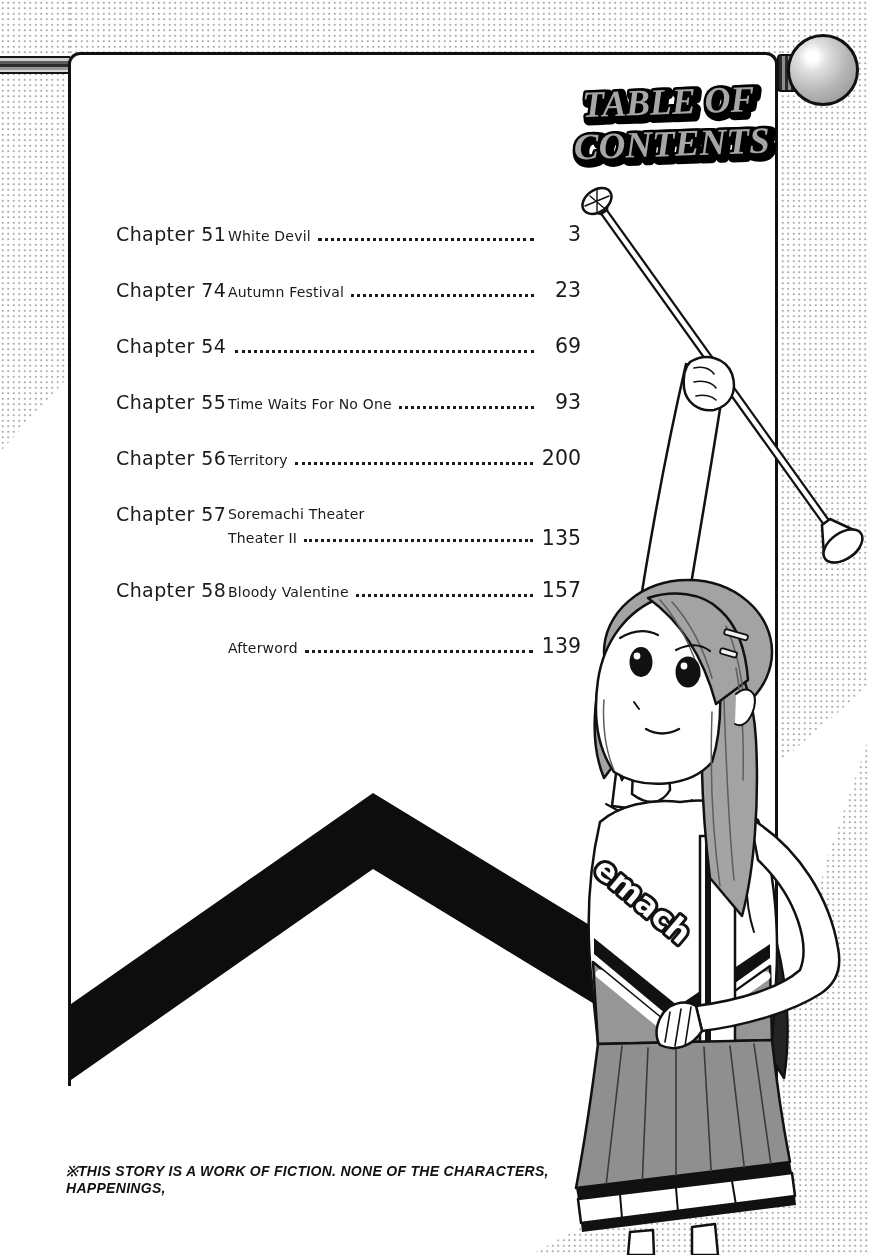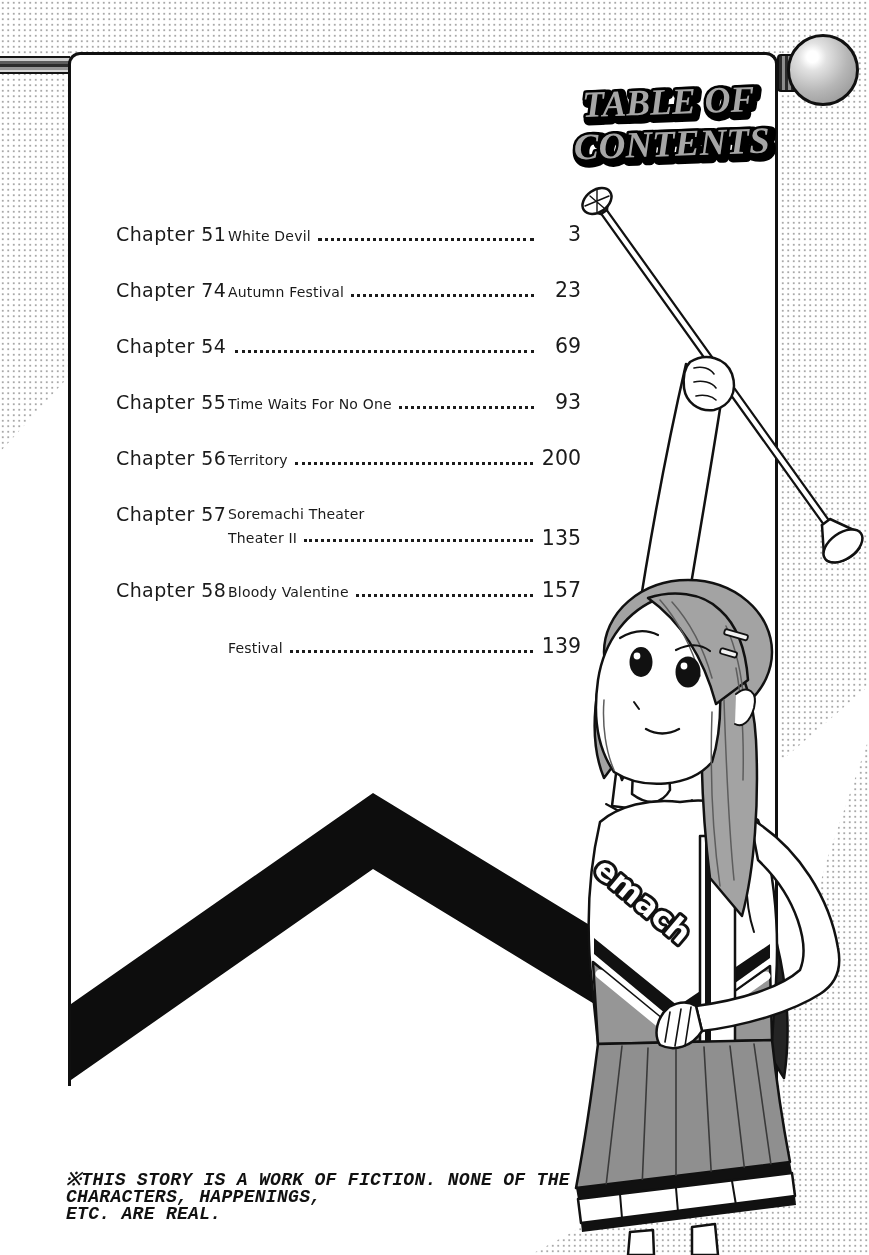--- a/index.html
+++ b/index.html
@@ -37,22 +37,22 @@
   .leader{flex:1 1 auto;height:5px;border-bottom:3.2px dotted #1c1c1c;margin:0 9px 0 7px;}
   .pg{flex:0 0 38px;text-align:right;font-size:20.5px;}
   .row2{margin-bottom:28px;}
   .row2 .line{display:flex;align-items:center;height:24px;white-space:nowrap;}
   .indent{flex:0 0 112px;}
   
   .title-svg{position:absolute;left:556px;top:72px;}
   .art{position:absolute;left:0;top:0;width:869px;height:1255px;}
   
   .disclaimer{position:absolute;left:66px;top:1163px;width:560px;
-              font-family:Liberation Mono, monospace;font-size:18px;font-weight:bold;font-style:italic;
-              letter-spacing:.3px;line-height:17px;color:#111;margin-top:9px;}
+              font-family:Liberation Sans, sans-serif;font-size:14px;font-weight:bold;font-style:italic;
+              letter-spacing:.3px;line-height:17px;color:#111;}
 </style>
 </head>
 <body>
 
 <div class="page">
 
   <div class="dots dots-top"></div>
   <div class="dots dots-left"></div>
   <div class="dots dots-right"></div>
   <div class="dots dots-br"></div>
@@ -117,21 +117,21 @@
       </div>
     </div>
     <div class="row">
       <span class="chap">Chapter 58</span>
       <span class="ttl">Bloody Valentine</span>
       <span class="leader"></span>
       <span class="pg">157</span>
     </div>
     <div class="row">
       <span class="chap"></span>
-      <span class="ttl">Festival</span>
+      <span class="ttl">Afterword</span>
       <span class="leader"></span>
       <span class="pg">139</span>
     </div>
   </div>
 
   <svg class="art" viewBox="0 0 869 1255">
     <g stroke="#111" stroke-width="2.5" fill="none" stroke-linecap="round" stroke-linejoin="round">
 
       <path d="M 744,856 C 776,916 796,1000 784,1078 L 754,1030 C 750,960 742,900 738,858 Z" fill="#242424" stroke="#111"></path>
 
@@ -208,16 +208,15 @@
         <circle cx="684" cy="666" r="3.4" fill="#fff" stroke="none"></circle>
 
         <path d="M 634,702 L 639,709" stroke-width="2"></path>
         <path d="M 646,729 Q 662,738 679,729" stroke-width="2.4"></path>
       </g>
     </g>
   </svg>
 
   <div class="disclaimer">
     <div>※THIS STORY IS A WORK OF FICTION. NONE OF THE CHARACTERS, HAPPENINGS,</div>
-    <div>ETC. ARE REAL.</div>
   </div>
 
 </div>
 
 </body></html>

